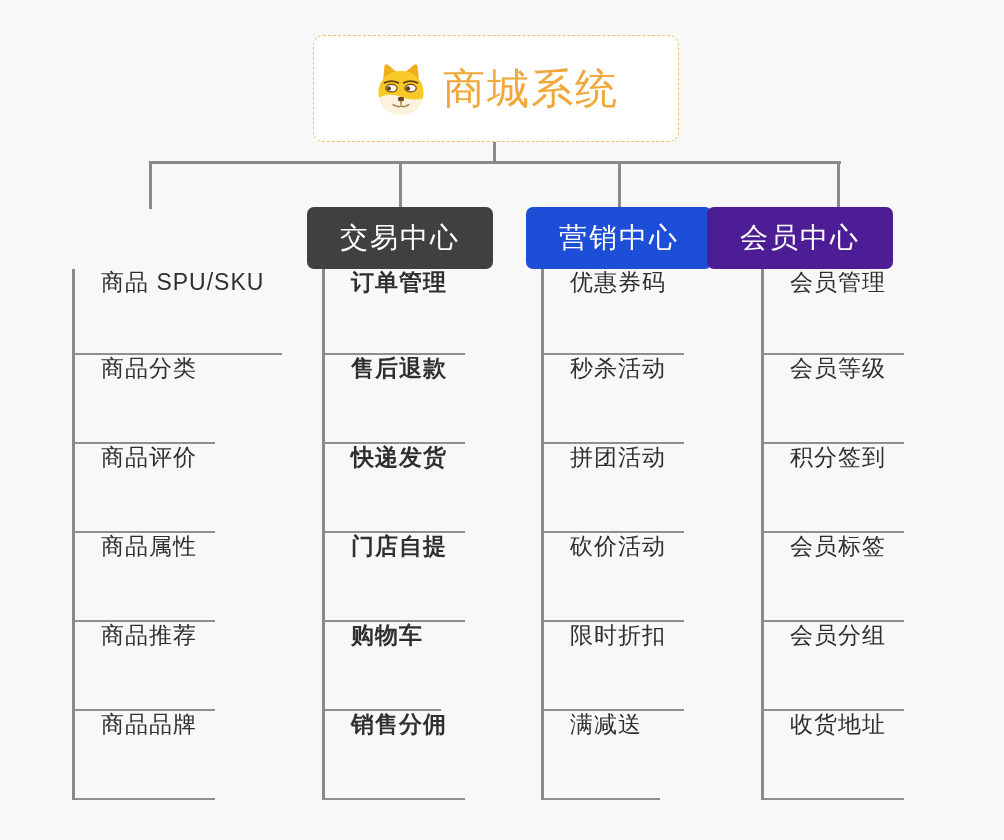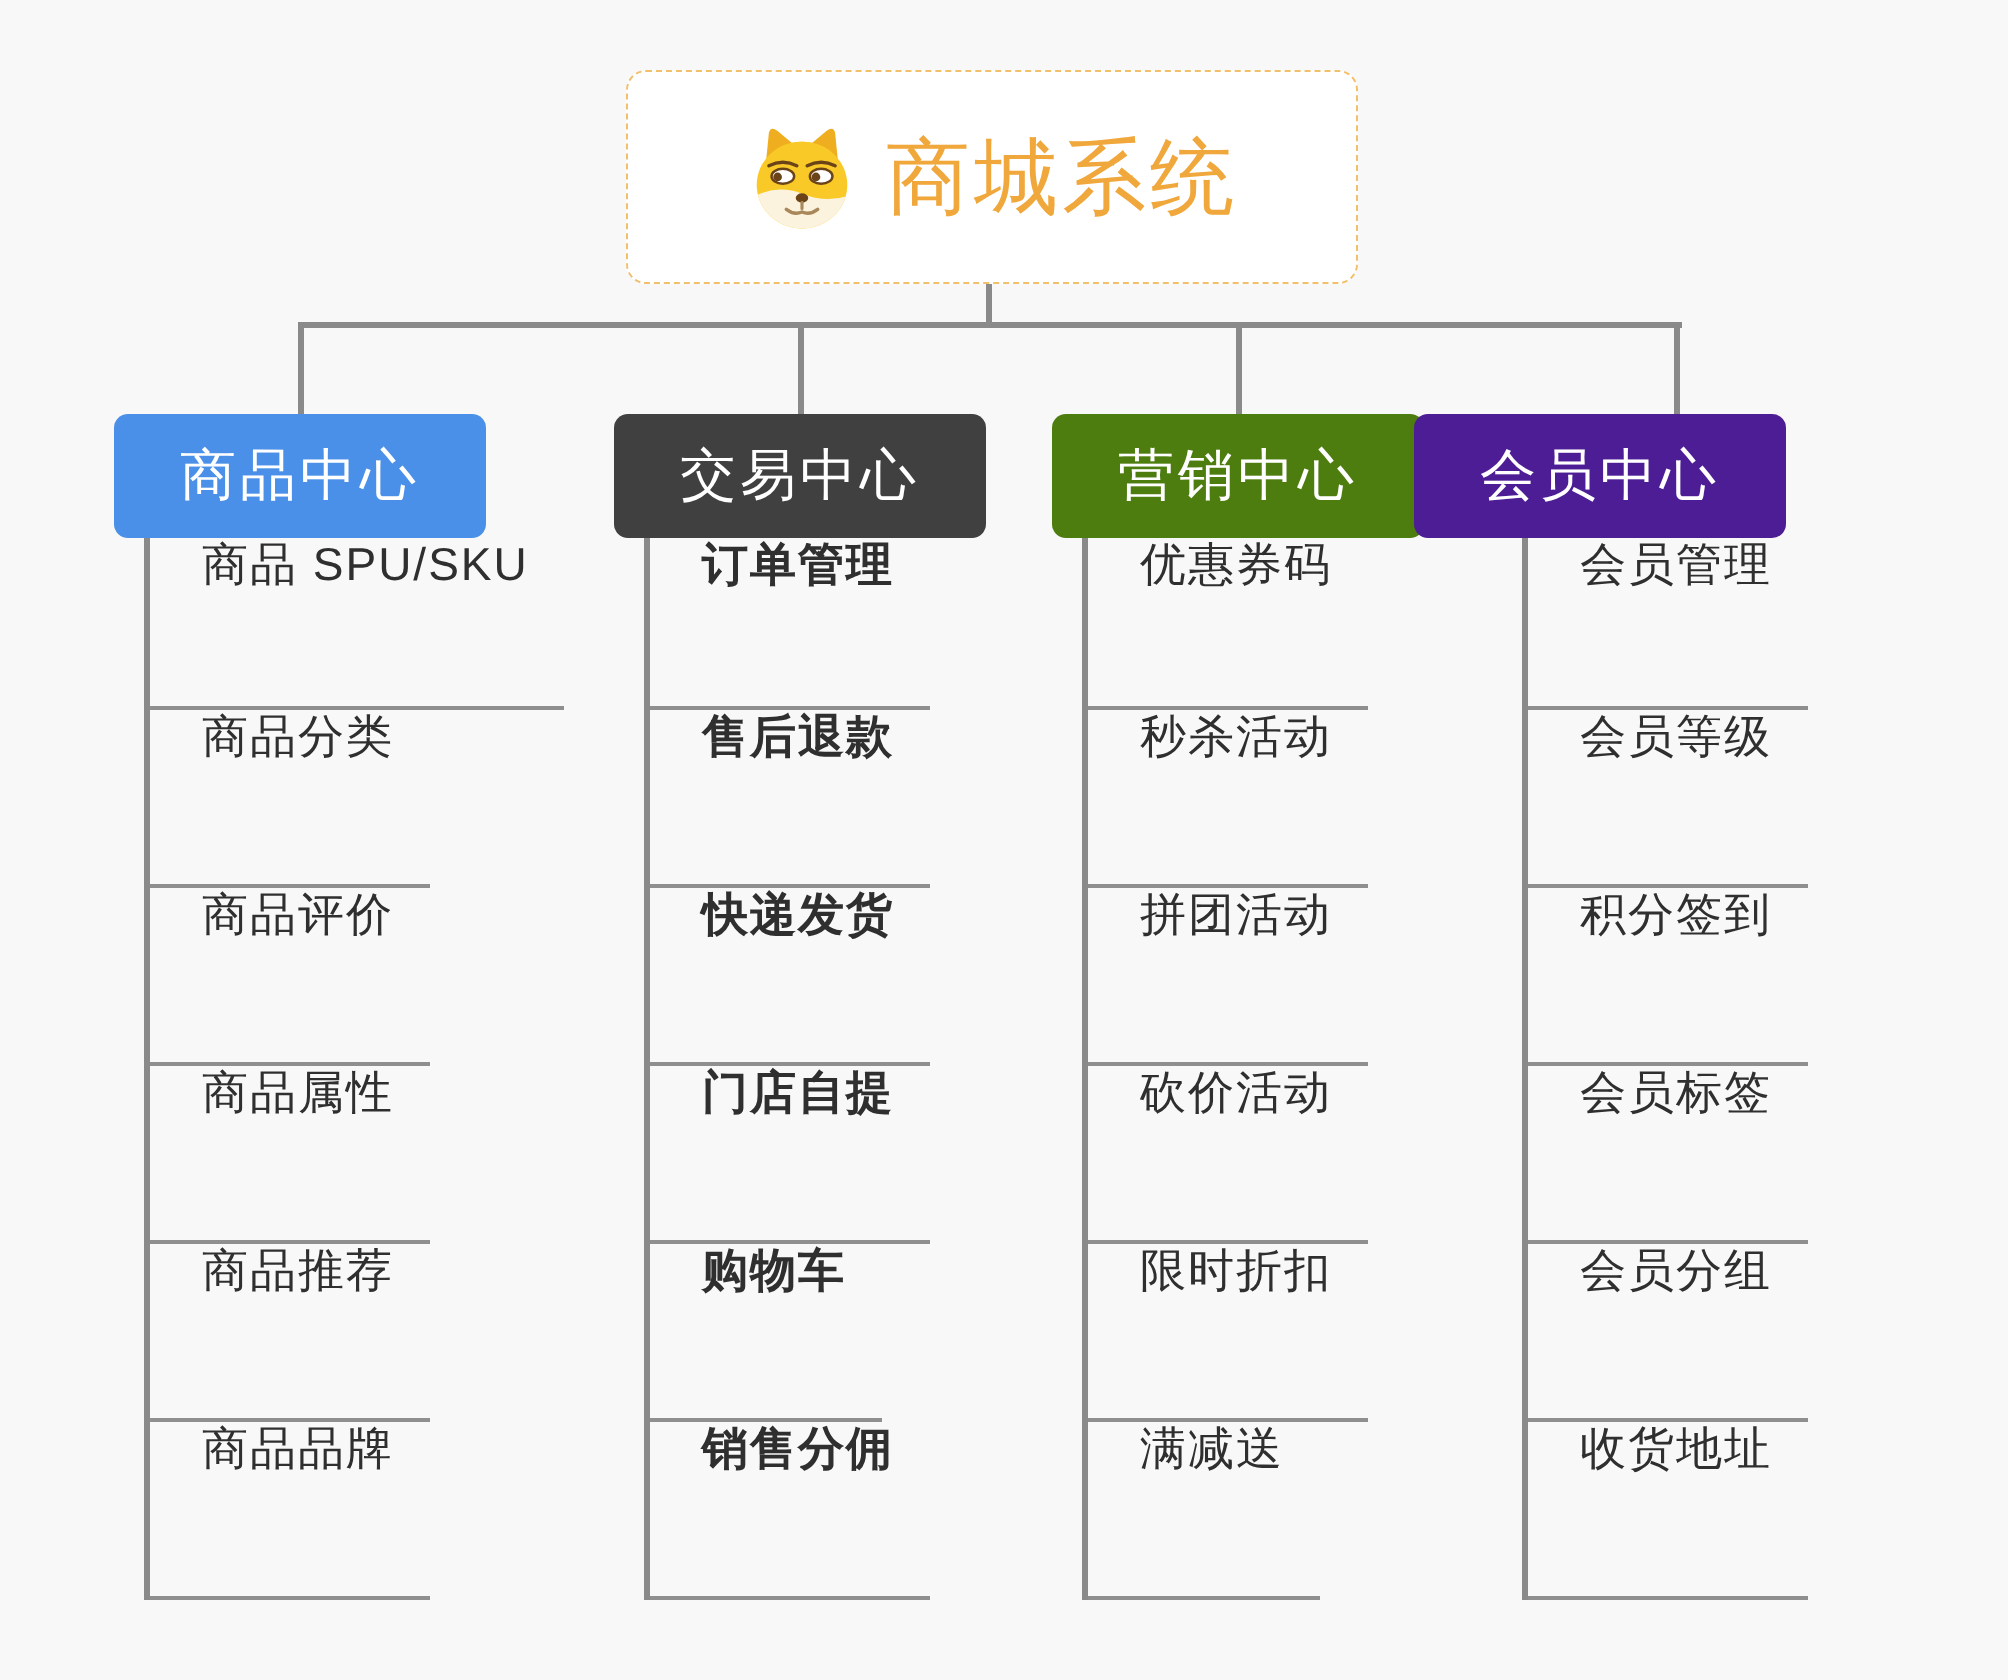--- a/index.html
+++ b/index.html
@@ -64,27 +64,24 @@
         <ellipse cx="43" cy="30" rx="6.5" ry="4.3" fill="#FFFFFF" stroke="#6B4318" stroke-width="1.4"></ellipse>
         <circle cx="40" cy="30.4" r="2.5" fill="#6B4318"></circle>
         <ellipse cx="32" cy="42.5" rx="3.6" ry="2.7" fill="#6B4318"></ellipse>
         <path d="M32 45 L32 48.5" stroke="#A8885A" stroke-width="1.8" stroke-linecap="round"></path>
         <path d="M23 49 Q27.5 52.5 32 50.5 Q36.5 52.5 41 49" stroke="#A8885A" stroke-width="2" fill="none" stroke-linecap="round"></path>
       </svg>
     </span>
     <span class="root-title">商城系统</span>
   </div>
 
-  <div class="branch" style="left: 57px; background: rgb(75, 144, 232);">
-      <span>商品中心</span>
-    </div>
   <div class="branch" style="left: 307px; background: #404040;">
       <span>交易中心</span>
     </div>
-  <div class="branch" style="left: 526px; background: #4d7c0f;">
+  <div class="branch" style="left: 526px; background: #1d4ed8;">
       <span>营销中心</span>
     </div>
   <div class="branch" style="left: 707px; background: #4c1d95;">
       <span>会员中心</span>
     </div>
 
   <div class="col" style="left:72px;">
     <div class="leaf">
         <span>商品 SPU/SKU</span>
       </div>

